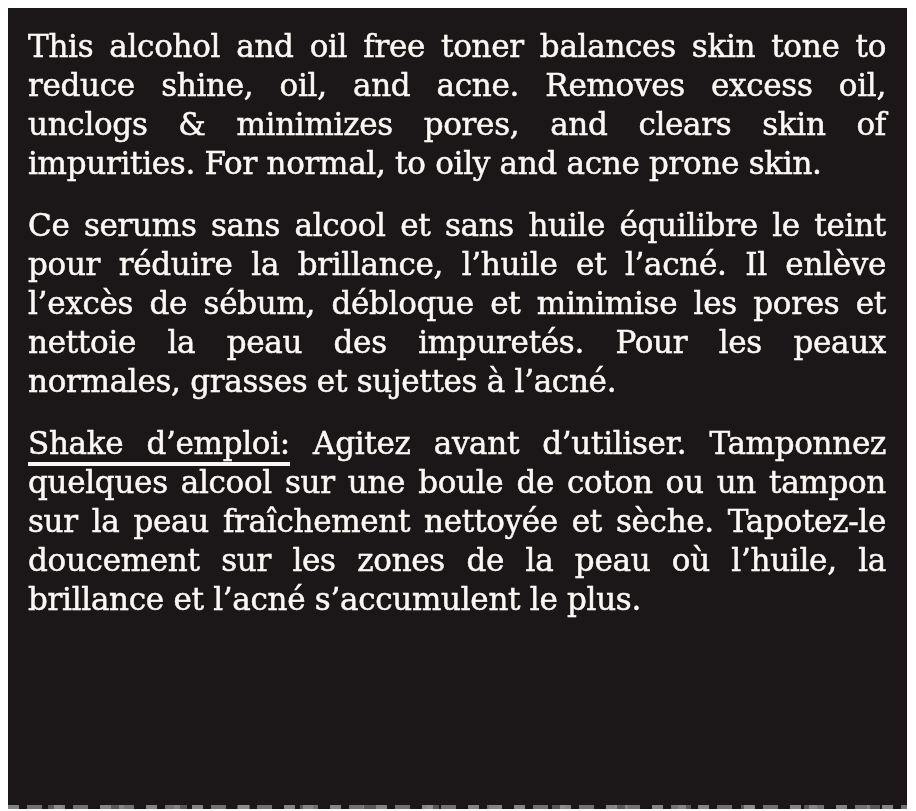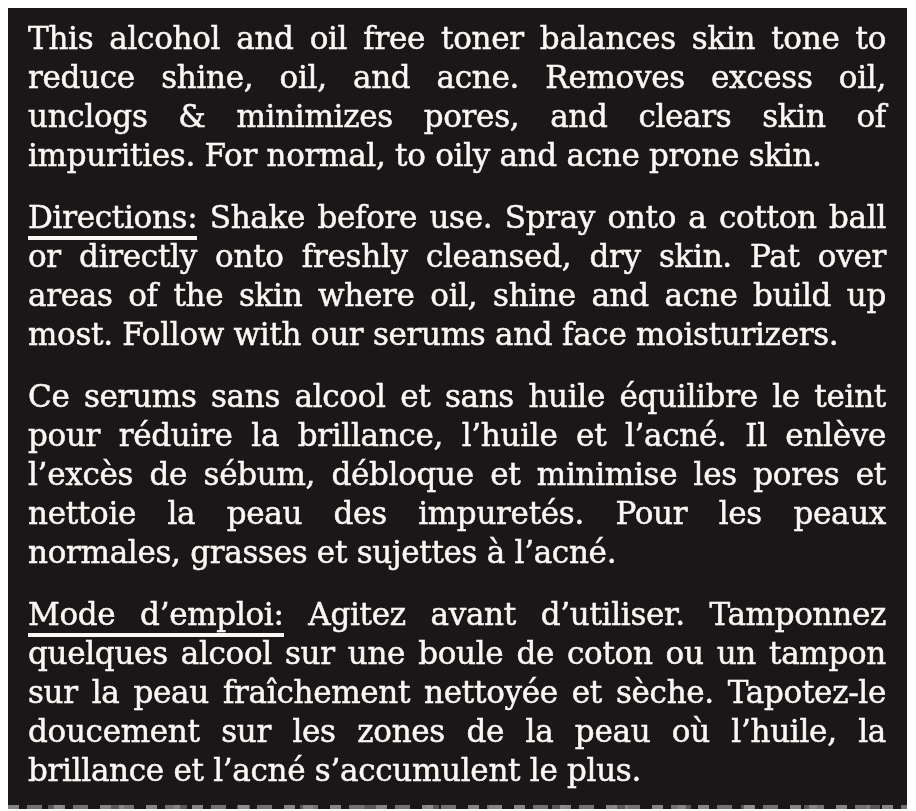--- a/index.html
+++ b/index.html
@@ -14,21 +14,21 @@
     background:var(--page);
     position:relative;
     font-family:"DejaVu Serif", serif;
     overflow:hidden;
   }
   .label-panel{
     position:absolute;
     left:8px; top:8px; right:9px; bottom:2px;
     background:var(--bg);
     color:var(--ink);
-    padding:11px 21px 0 20px;
+    padding:19px 21px 0 20px;
     overflow:hidden;
   }
   .label-panel p{
     margin:0 0 23px 0;
     font-size:31px;
     line-height:39px;
     text-align:justify;
     letter-spacing:-0.3px;
     -webkit-text-stroke:0.5px currentColor;
   }
@@ -58,26 +58,23 @@
 </style>
 </head>
 <body>
 
 <div class="label-panel">
 
   <p>
     <span>This alcohol and oil free toner balances skin tone to reduce shine, oil, and acne. Removes excess oil, unclogs &amp; minimizes pores, and clears skin of impurities. For normal, to oily and acne prone skin.</span>
   </p>
 
-  <p>
-    <span class="lead-underline">Directions:</span><span> Shake before use. Spray onto a cotton ball or directly onto freshly cleansed, dry skin. Pat over areas of the skin where oil, shine and acne build up most. Follow with our serums and face moisturizers.</span>
-  </p>
 
   <p>
     <span>Ce serums sans alcool et sans huile équilibre le teint pour réduire la brillance, l’huile et l’acné. Il enlève l’excès de sébum, débloque et minimise les pores et nettoie la peau des impuretés. Pour les peaux normales, grasses et sujettes à l’acné.</span>
   </p>
 
   <p>
-    <span class="lead-underline">Mode d’emploi:</span><span> Agitez avant d’utiliser. Tamponnez quelques alcool sur une boule de coton ou un tampon sur la peau fraîchement nettoyée et sèche. Tapotez-le doucement sur les zones de la peau où l’huile, la brillance et l’acné s’accumulent le plus.</span>
+    <span class="lead-underline">Shake d’emploi:</span><span> Agitez avant d’utiliser. Tamponnez quelques alcool sur une boule de coton ou un tampon sur la peau fraîchement nettoyée et sèche. Tapotez-le doucement sur les zones de la peau où l’huile, la brillance et l’acné s’accumulent le plus.</span>
   </p>
 
   <div class="cutoff-strip"></div>
 </div>
 
 </body></html>

